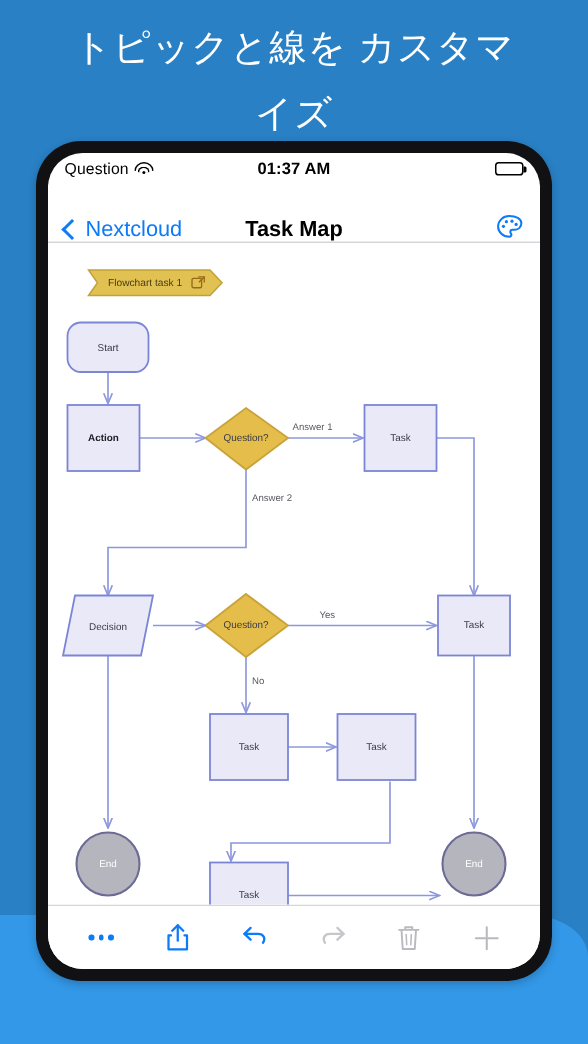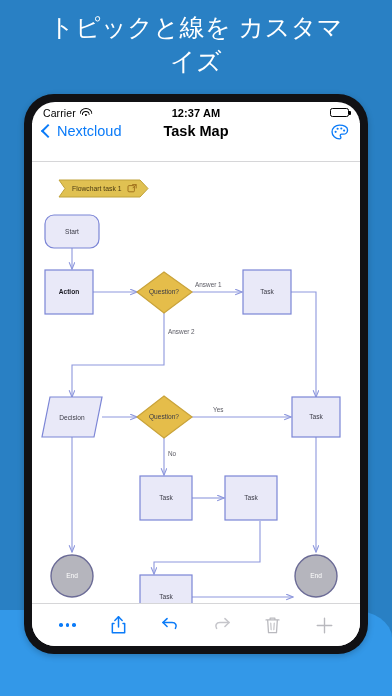--- a/index.html
+++ b/index.html
@@ -8,21 +8,21 @@
     background:#2980c4;
     font-family:"Liberation Sans","DejaVu Sans",sans-serif;
   }
   .bg-lower{
     position:absolute;left:0;bottom:0;width:392px;height:86px;
     background:#3398e8;border-top-right-radius:40px 28px;
   }
   .promo-title{
     position:absolute;top:10px;left:0;width:392px;
     text-align:center;color:#ffffff;
-    font-size:25px;line-height:34px;font-weight:400;
+    font-size:25px;line-height:44px;font-weight:400;
     letter-spacing:0.5px;
     white-space:pre-line;
   }
   
   .phone{
     position:absolute;left:24px;top:94px;width:344px;height:560px;
     background:#111114;border-radius:30px;
     box-shadow:0 2px 6px rgba(0,0,0,0.22);
   }
   .screen{
@@ -46,21 +46,21 @@
   .sb-time{position:absolute;left:0;width:100%;text-align:center;
     font-size:11px;font-weight:600;letter-spacing:0.1px;pointer-events:none;}
   .sb-right{margin-left:auto;display:flex;align-items:center;}
   .battery{width:19px;height:9.5px;border:1.2px solid #000;border-radius:2.4px;
     position:relative;padding:1px;box-sizing:border-box;}
   .battery .fill{background:#000;height:100%;width:100%;border-radius:1px;}
   .battery:after{content:"";position:absolute;right:-3px;top:2.6px;width:1.6px;height:3.6px;
     background:#000;border-radius:0 1px 1px 0;}
   
   .navbar{
-    height:38px;flex:0 0 38px;display:flex;align-items:flex-start;
+    height:38px;flex:0 0 38px;display:flex;align-items:flex-end;
     padding:0 11px;position:relative;border-bottom:0.5px solid #d6d6d8;
     background:#fff;
   }
   .nav-back{display:flex;align-items:center;gap:3px;color:#0b7bf8;
     font-size:14.5px;cursor:pointer;}
   .chev{width:8px;height:8px;border-left:2.2px solid #0b7bf8;border-bottom:2.2px solid #0b7bf8;
     transform:rotate(45deg);margin-right:1px;}
   .nav-title{position:absolute;left:0;width:100%;text-align:center;
     font-size:14.5px;font-weight:700;color:#000;pointer-events:none;}
   .nav-right{margin-left:auto;z-index:2;cursor:pointer;display:flex;align-items:center;}
@@ -90,28 +90,28 @@
 <div class="bg-lower"></div>
 
 <div class="promo-title">トピックと線を カスタマ
 イズ</div>
 
 <div class="phone">
   <div class="screen">
 
     <div class="statusbar">
       <div class="sb-left">
-        <span class="sb-carrier">Carrier</span>
+        <span class="sb-carrier">Question</span>
         <span class="wifi">
             <i class="a"></i>
             <i class="b"></i>
             <i class="c"></i>
           </span>
       </div>
-      <div class="sb-time">12:37 AM</div>
+      <div class="sb-time">01:37 AM</div>
       <div class="sb-right">
         <span class="battery"><span class="fill"></span></span>
       </div>
     </div>
 
     <div class="navbar">
       <div class="nav-back">
         <span class="chev"></span>
         <span>Nextcloud</span>
       </div>

